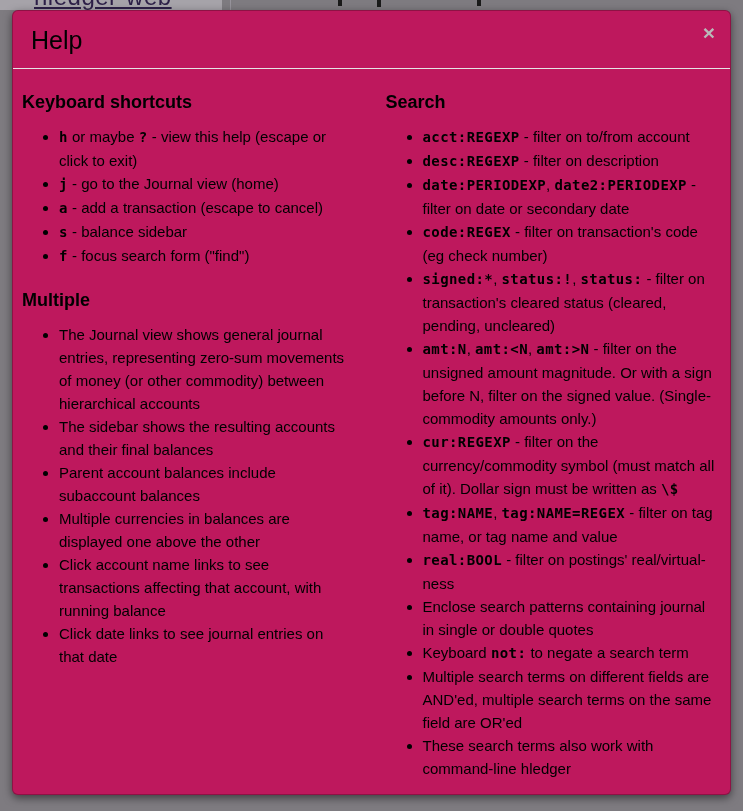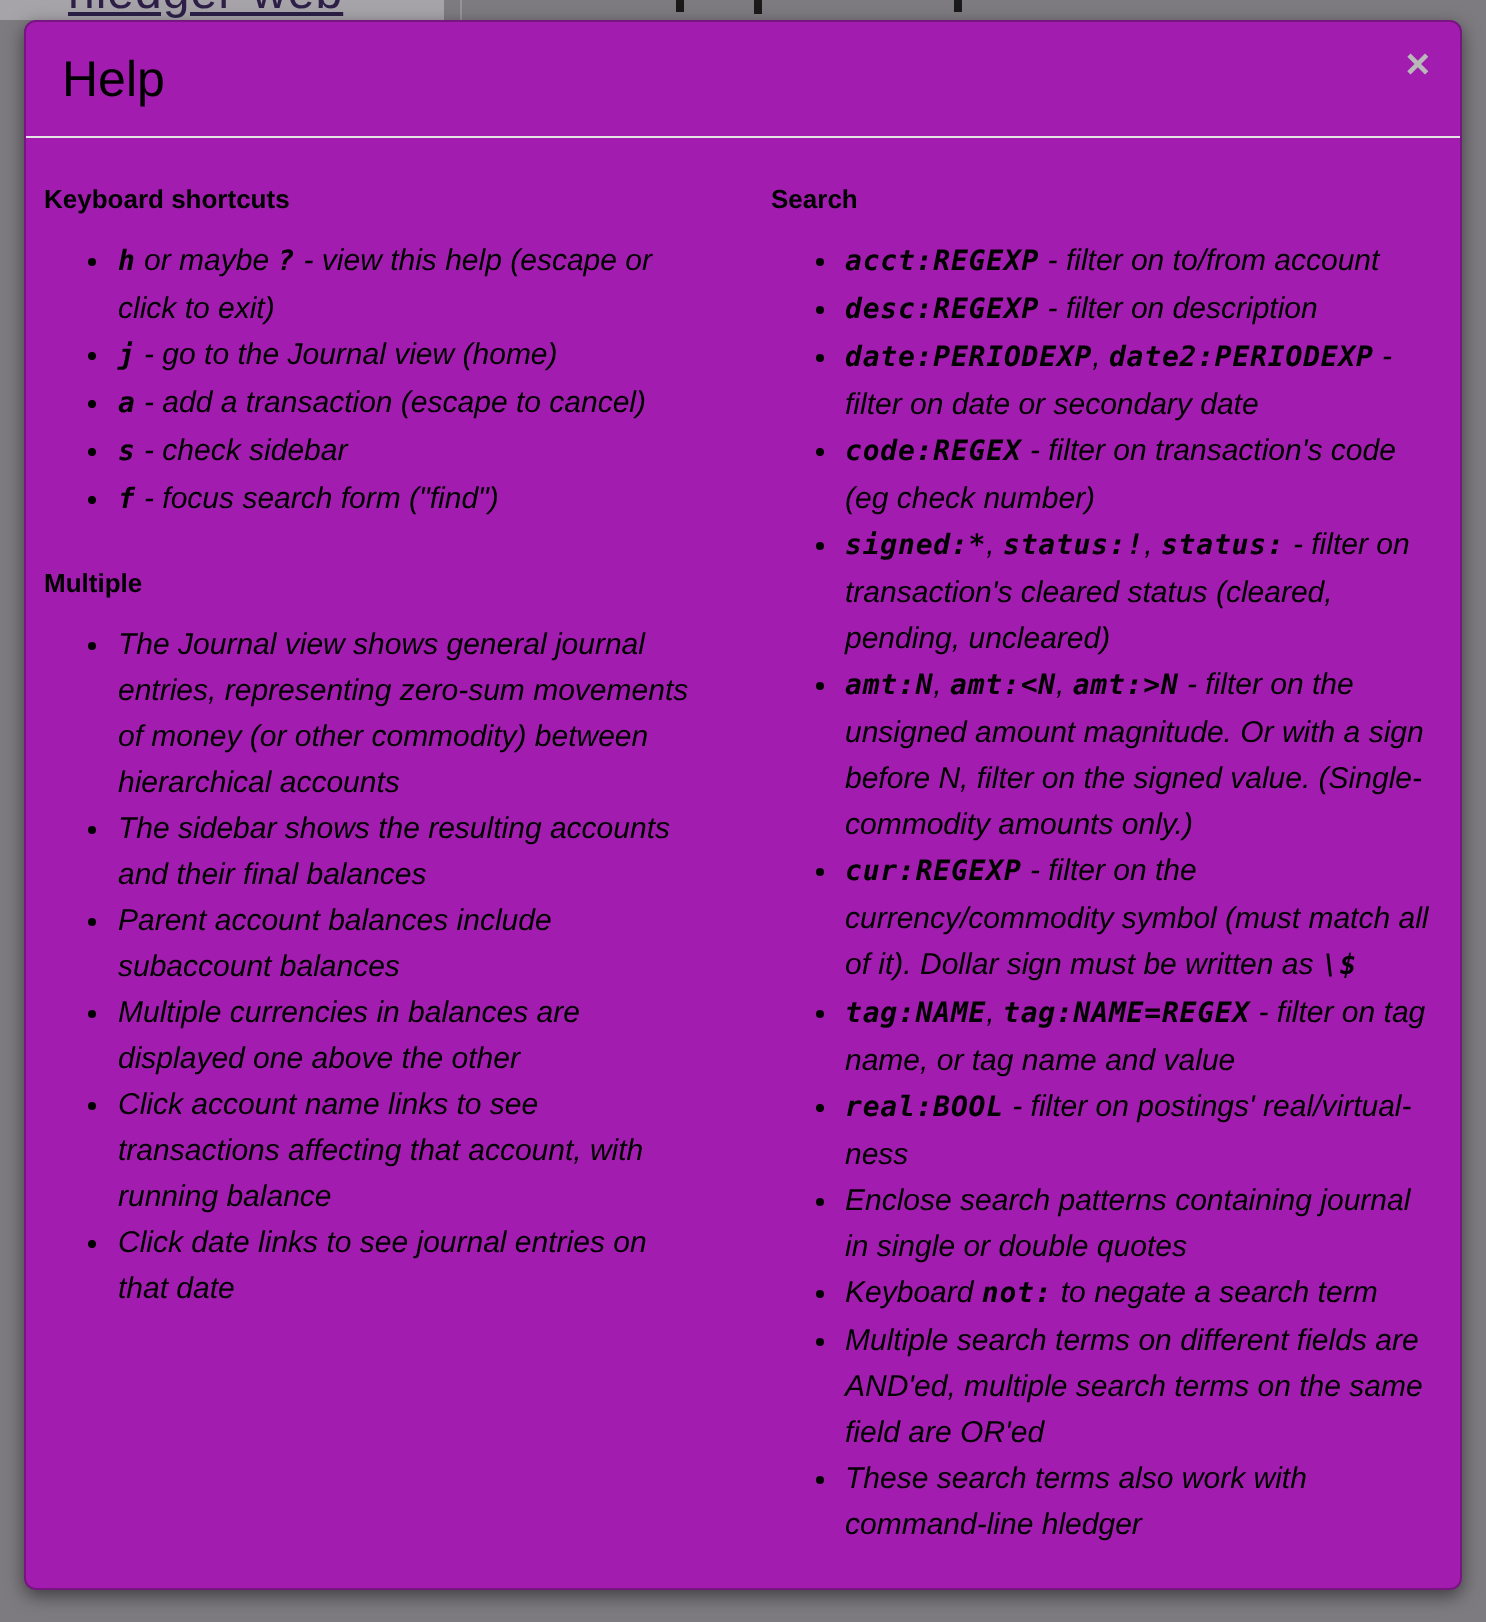--- a/index.html
+++ b/index.html
@@ -43,21 +43,21 @@
     width: 4px; height: 6px;
     background: #1a1a1a;
   }
   .frag-1 { left: 338px; }
   .frag-2 { left: 377px; height: 7px; }
   .frag-3 { left: 477px; }
   
   .modal {
     position: absolute; top: 10px; left: 12px;
     width: 719px; height: 785px;
-    background: #a21caf;
+    background: #be185d;
     border: 1px solid rgba(0,0,0,0.25);
     border-radius: 6px;
     box-shadow: 0 3px 9px rgba(0,0,0,0.5);
     overflow: hidden;
   }
   .modal-header {
     position: relative;
     padding: 15px 18px 14px 18px;
     border-bottom: 1px solid var(--color-divider, #e5e5e5);
   }
@@ -78,35 +78,34 @@
   }
   .modal-body {
     display: flex;
     padding-top: 23px;
   }
   .col { width: 359.5px; }
   .col-left  { padding: 0 22px 0 9px; }
   .col-right { padding: 0 14px 0 14px; }
   .help-section + .help-section { margin-top: 22px; }
   .section-heading {
-    font-size: 13px;
+    font-size: 18px;
     font-weight: 700;
     color: #000;
     margin-bottom: 12px;
   }
   ul.help-list {
     margin: 0;
     padding-left: 37px;
     list-style: disc outside;
   }
   ul.help-list li {
     font-size: 15px;
     line-height: 23px;
     color: #000;
-    font-style: italic;
   }
   ul.help-list li code {
     font-family: "DejaVu Sans Mono", monospace;
     font-weight: 700;
     font-size: 14px;
     letter-spacing: 0.4px;
     color: #000;
   }
 </style>
 </head>
@@ -130,21 +129,21 @@
     <button class="modal-close">×</button>
   </div>
   <div class="modal-body">
     <div class="col col-left">
       <div class="help-section">
         <div class="section-heading">Keyboard shortcuts</div>
         <ul class="help-list">
             <li><code>h</code><span> or maybe </span><code>?</code><span> - view this help (escape or click to exit)</span></li>
             <li><code>j</code><span> - go to the Journal view (home)</span></li>
             <li><code>a</code><span> - add a transaction (escape to cancel)</span></li>
-            <li><code>s</code><span> - check sidebar</span></li>
+            <li><code>s</code><span> - balance sidebar</span></li>
             <li><code>f</code><span> - focus search form ("find")</span></li>
           </ul>
       </div>
       <div class="help-section">
         <div class="section-heading">Multiple</div>
         <ul class="help-list">
             <li><span>The Journal view shows general journal entries, representing zero-sum movements of money (or other commodity) between hierarchical accounts</span></li>
             <li><span>The sidebar shows the resulting accounts and their final balances</span></li>
             <li><span>Parent account balances include subaccount balances</span></li>
             <li><span>Multiple currencies in balances are displayed one above the other</span></li>

